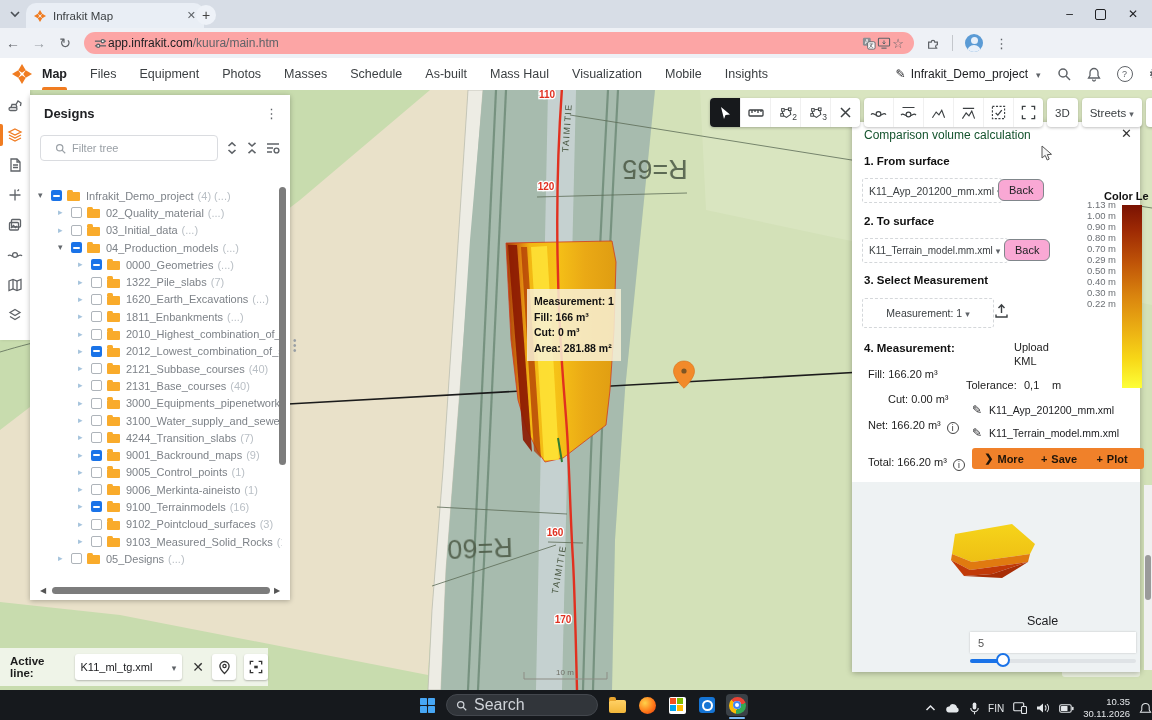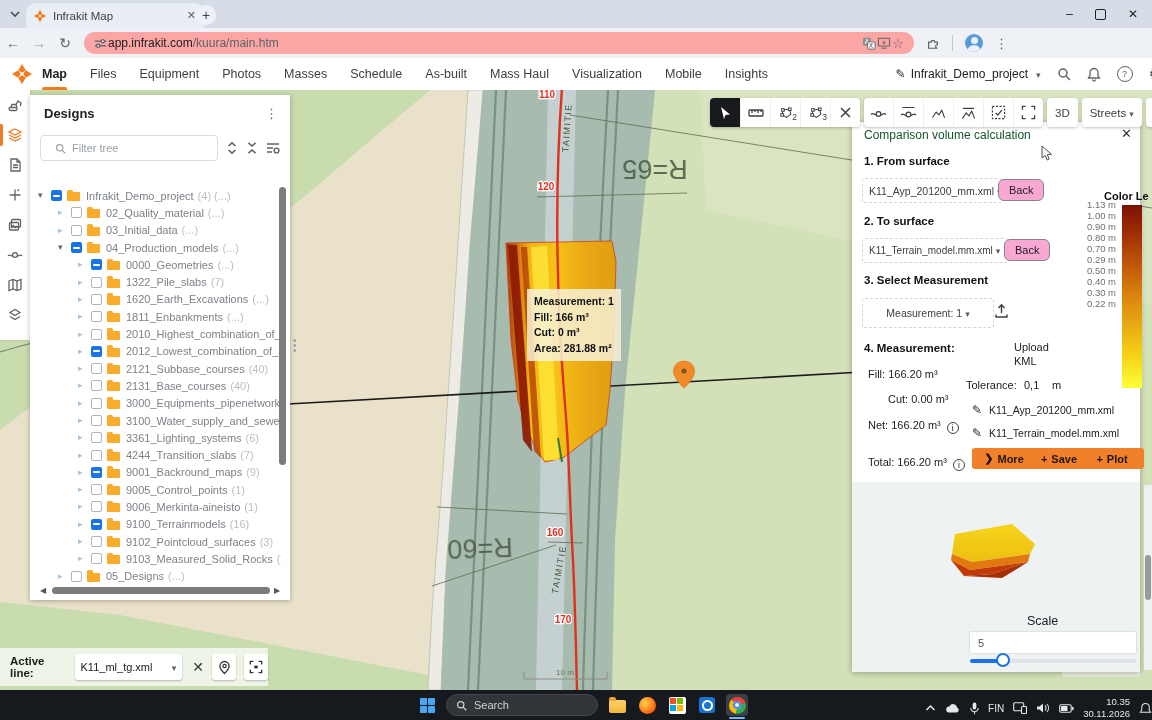--- a/index.html
+++ b/index.html
@@ -151,21 +151,21 @@
   .edge-scroll{position:absolute;right:0;top:395px;width:8px;height:185px;background:#f0f0f0;z-index:26;}
   .edge-thumb{position:absolute;left:1px;top:70px;width:6px;height:45px;background:#9a9a9a;border-radius:3px;}
 
   .cursor{position:absolute;left:1040px;top:55px;z-index:50;}
 
   
   .taskbar{position:absolute;left:0;top:690px;width:1152px;height:30px;background:#16191d;display:flex;align-items:center;}
   .tb-center{position:absolute;left:416px;top:0;height:30px;display:flex;align-items:center;gap:8px;}
   .searchpill{width:152px;height:22px;background:#31353a;border:1px solid #43474d;border-radius:12px;
               display:flex;align-items:center;gap:7px;padding:0 9px;box-sizing:border-box;}
-  .searchpill span{font-size:11px;color:#cfd3d8;}
+  .searchpill span{font-size:16px;color:#cfd3d8;}
   .tb-app{width:22px;height:22px;display:flex;align-items:center;justify-content:center;border-radius:4px;position:relative;}
   .tb-app.active{background:#3a4046;}
   .tb-app.active::after{content:"";position:absolute;bottom:-3px;left:3px;right:3px;height:2px;background:#7ab8f5;border-radius:1px;}
   .ff-ico{width:17px;height:17px;border-radius:50%;background:radial-gradient(circle at 35% 35%,#ffd24a,#ff7a1a 55%,#e8430e 90%);}
   .ms-ico{width:15px;height:15px;background:#fff;border-radius:2px;display:grid;grid-template-columns:6px 6px;grid-template-rows:6px 6px;gap:1px;padding:1px;box-sizing:content-box;}
   .ms-ico i:nth-child(1){background:#f25022;}.ms-ico i:nth-child(2){background:#7fba00;}
   .ms-ico i:nth-child(3){background:#00a4ef;}.ms-ico i:nth-child(4){background:#ffb900;}
   .ol-ico{width:16px;height:16px;border-radius:3px;background:#1574d4;display:flex;align-items:center;justify-content:center;}
   .ol-ico::after{content:"";width:7px;height:7px;border:2px solid #fff;border-radius:50%;}
   .cr-ico{width:17px;height:17px;border-radius:50%;background:conic-gradient(from -45deg,#ea4335 0 33%,#34a853 0 66%,#fbbc05 0 100%);position:relative;}
@@ -611,27 +611,20 @@
           </div>
 
           <div class="trow lvl2">
             <span class="tw closed"></span>
             <span class="cb empty"></span>
             <span class="folder"></span>
             <span class="tname">3100_Water_supply_and_sewerage</span>
 
           </div>
 
-          <div class="trow lvl2">
-            <span class="tw closed"></span>
-            <span class="cb empty"></span>
-            <span class="folder"></span>
-            <span class="tname">3361_Lighting_systems</span>
-            <span class="tcount">(6)</span>
-          </div>
 
           <div class="trow lvl2">
             <span class="tw closed"></span>
             <span class="cb empty"></span>
             <span class="folder"></span>
             <span class="tname">4244_Transition_slabs</span>
             <span class="tcount">(7)</span>
           </div>
 
           <div class="trow lvl2">

